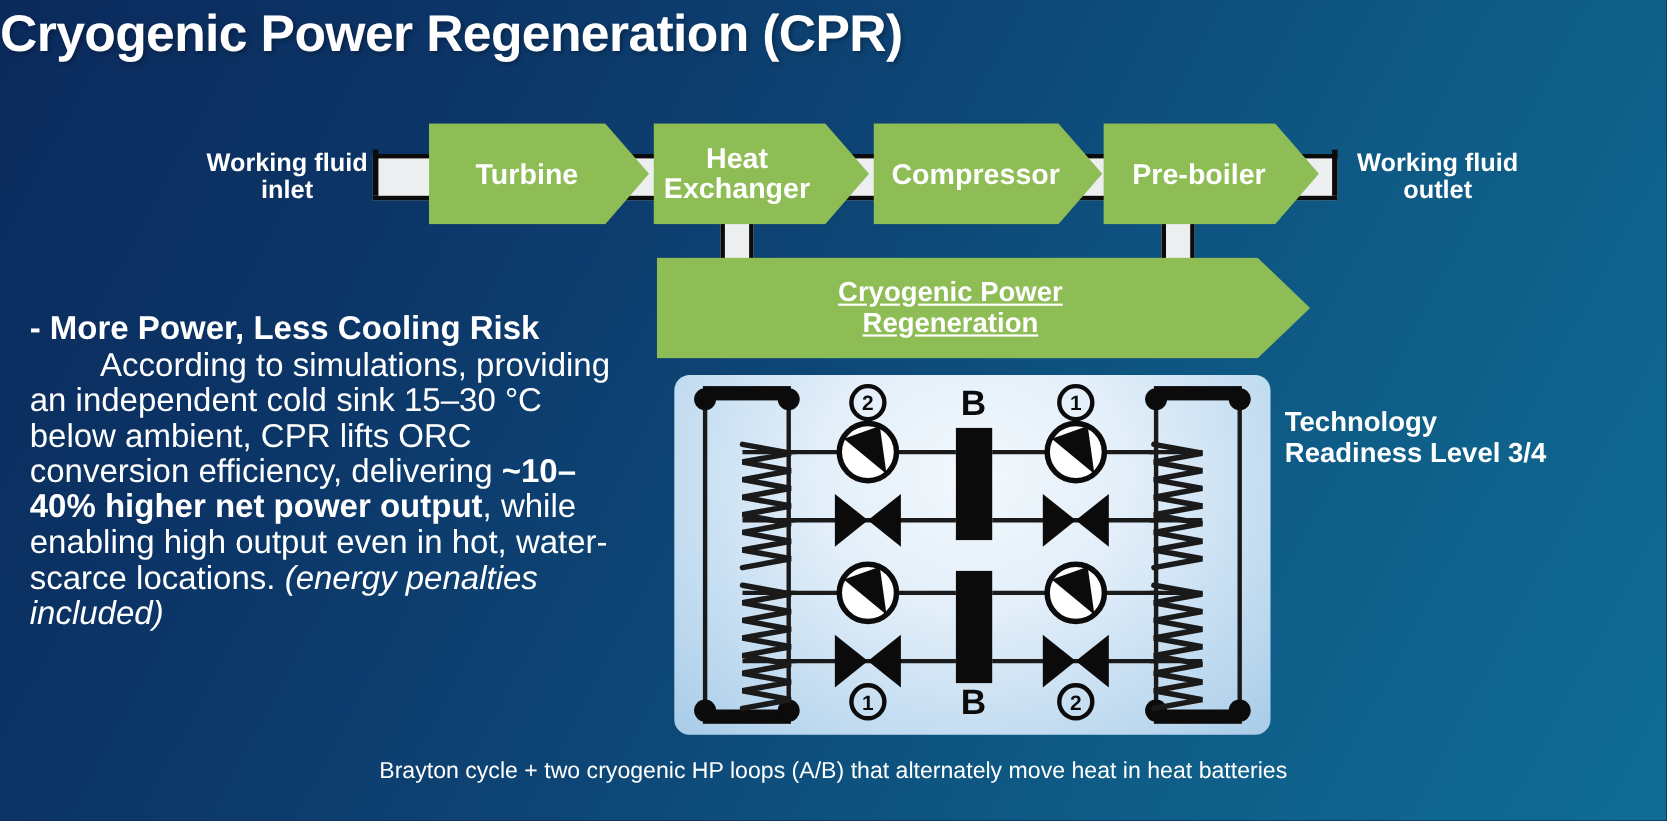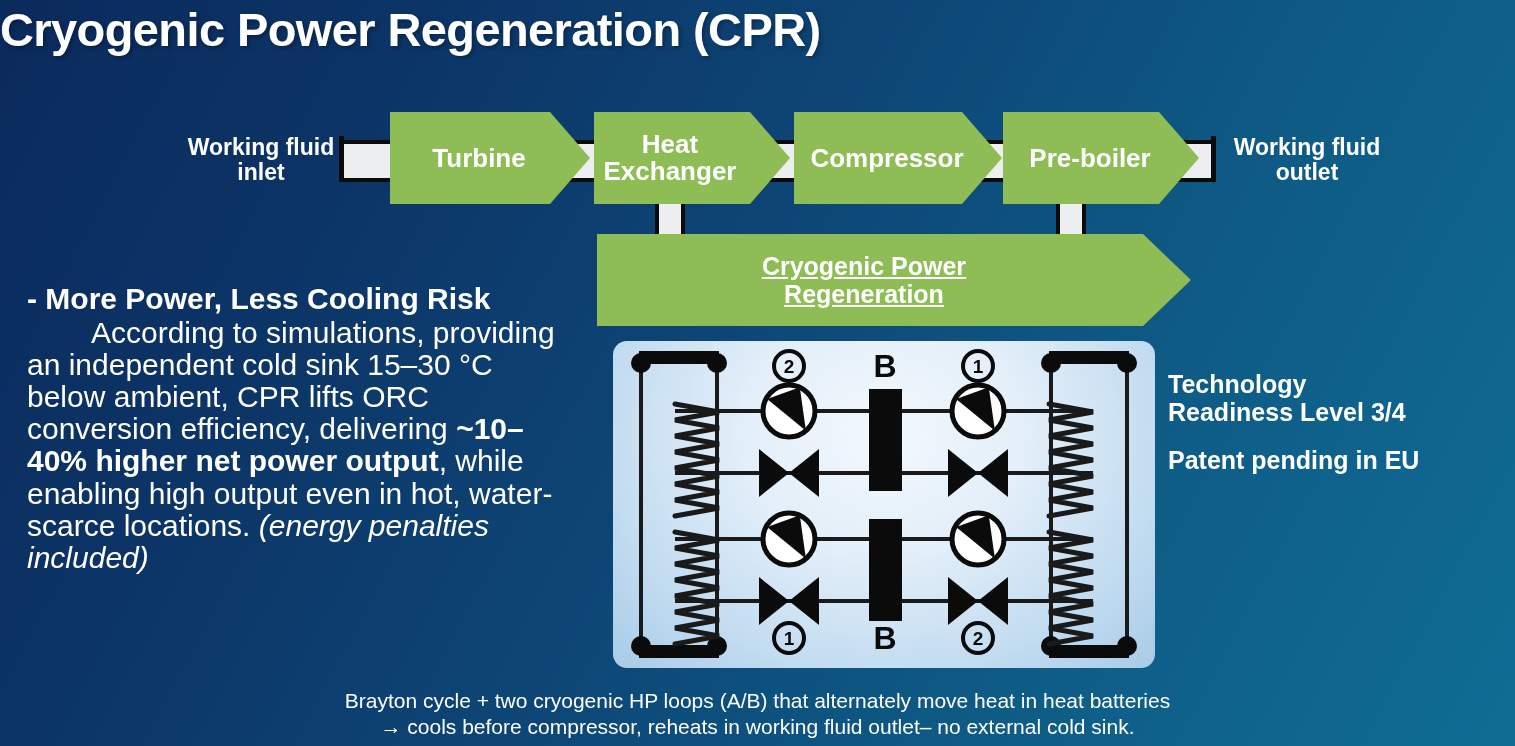--- a/index.html
+++ b/index.html
@@ -132,21 +132,20 @@
   </div>
 
   <div class="body-copy">
     <span class="lead">- More Power, Less Cooling Risk</span>
     <span class="para"><span>According to simulations, providing an independent cold sink 15–30 °C below ambient, CPR lifts ORC conversion efficiency, delivering </span><b>~10–40% higher net power output</b><span>, while enabling high output even in hot, water-scarce locations. </span><i>(energy penalties included)</i></span>
   </div>
 
   <div class="trl">
     <span style="display:block;">Technology</span>
     <span style="display:block;">Readiness Level 3/4</span>
-    <span class="pat">Patent pending in EU</span>
   </div>
 
   <div class="panel">
     <svg width="542" height="327" viewBox="0 0 542 327" xmlns="http://www.w3.org/2000/svg">
       <defs>
 
         <g id="coil">
           <path d="M0 0 L44 8 L0 16 L44 24 L0 32 L44 40 L0 48 L44 56 L0 64 L44 72 L0 80 L44 88 L0 96 L44 104 L0 112" stroke="#1a1a1a" stroke-width="5" fill="none" stroke-linecap="round"></path>
         </g>
 
@@ -251,16 +250,15 @@
       <circle cx="176" cy="297" r="15" fill="none" stroke="#0b0b0b" stroke-width="4"></circle>
       <text x="176" y="304" text-anchor="middle" font-family="Liberation Sans, sans-serif" font-size="19" font-weight="bold" fill="#0b0b0b">1</text>
       <circle cx="365" cy="297" r="15" fill="none" stroke="#0b0b0b" stroke-width="4"></circle>
       <text x="365" y="304" text-anchor="middle" font-family="Liberation Sans, sans-serif" font-size="19" font-weight="bold" fill="#0b0b0b">2</text>
       <text x="272" y="308" text-anchor="middle" font-family="Liberation Sans, sans-serif" font-size="32" font-weight="bold" fill="#0b0b0b">B</text>
     </svg>
   </div>
 
   <div class="caption">
     <span style="display:block;">Brayton cycle + two cryogenic HP loops (A/B) that alternately move heat in heat batteries</span>
-    <span style="display:block;">→ cools before compressor, reheats in working fluid outlet– no external cold sink.</span>
   </div>
 
 </div>
 
 </body></html>

